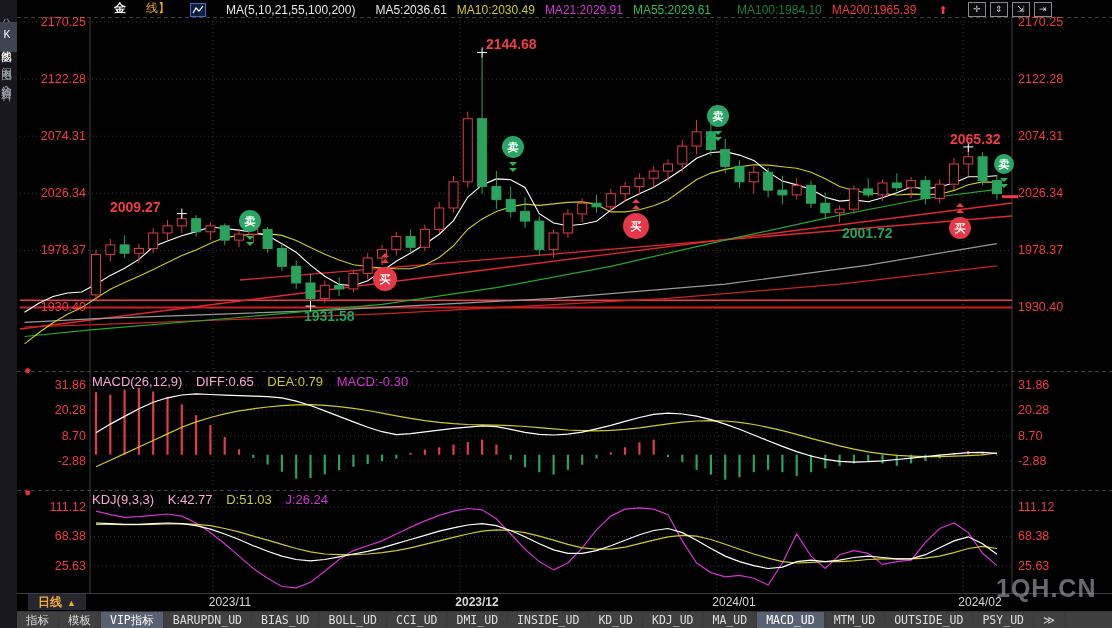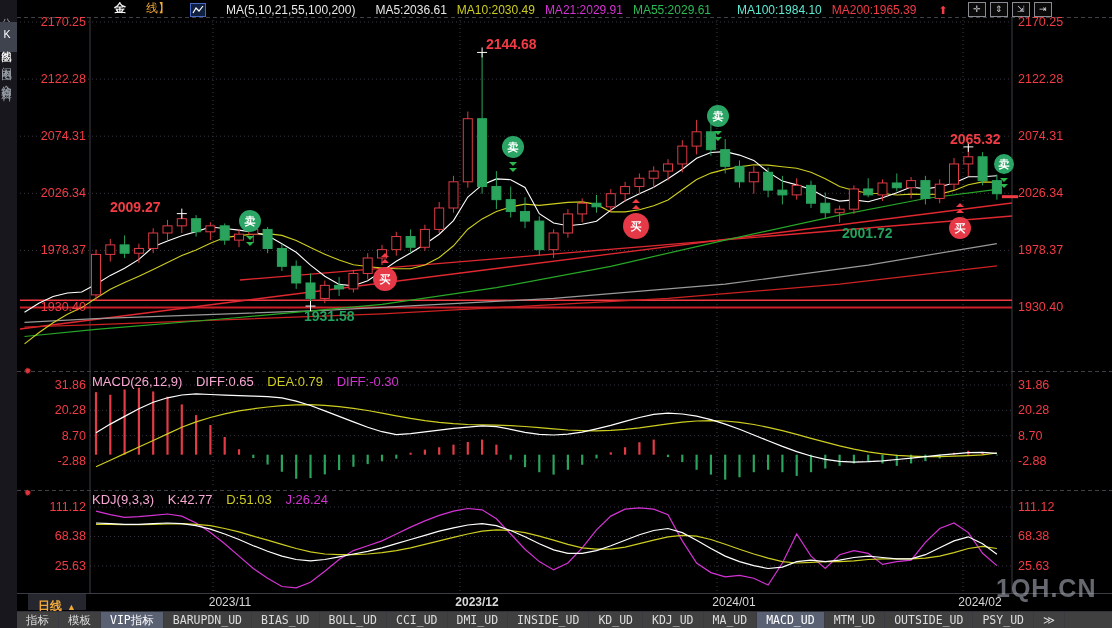--- a/index.html
+++ b/index.html
@@ -25,21 +25,21 @@
              padding:6px 0;width:17px;text-align:center;letter-spacing:2px;cursor:pointer;}
   .side-item.active{background:#3e434e;color:#fff;}
   
   .ptitle{position:absolute;z-index:4;font-size:13px;white-space:nowrap;}
   .ptitle span{margin-right:10px;}
   .t-white{color:#f9a8d4;} .t-yellow{color:#cdcd21;} .t-magenta{color:#d433d4;}
   .sun{position:absolute;z-index:4;color:#e0333b;font-size:9px;}
   
   .daterow{position:absolute;left:17px;right:0;top:594px;height:17px;background:#000;z-index:5;}
   .period-box{position:absolute;left:11px;top:0;height:16px;padding:0 10px;background:#26262e;
-              color:#f0a93a;font-weight:bold;font-size:12px;line-height:24px;cursor:pointer;}
+              color:#f0a93a;font-weight:bold;font-size:12px;line-height:17px;cursor:pointer;}
   .period-box .arr{font-size:9px;margin-left:5px;}
   .dlabel{position:absolute;top:1px;transform:translateX(-50%);color:#d8d8d8;font-size:12px;}
   
   .toolbar{position:absolute;left:17px;right:0;top:611px;height:17px;background:#404040;
            border-top:1px solid #32323a;display:flex;z-index:6;}
   .tab{font-family:"DejaVu Sans Mono", monospace;font-size:11.5px;color:#dcdcdc;line-height:16px;
        padding:0 9px;border-right:1px solid #3a3a42;cursor:pointer;white-space:nowrap;}
   .tab.active{background:#596173;color:#fff;}
   
   .watermark{position:absolute;left:996px;top:574px;z-index:7;font-size:25px;font-weight:bold;
@@ -62,21 +62,21 @@
     <svg width="14" height="12">
         <polyline points="2,9 5,4 8,7 12,2" fill="none" stroke="#fff" stroke-width="1.2"></polyline>
       </svg>
   </span>
   <span class="ma-head">MA(5,10,21,55,100,200)</span>
   <span id="ma-values" style="display:flex;gap:10px;">
       <span class="ma-val" style="color: rgb(232, 232, 232);">MA5:2036.61</span>
       <span class="ma-val" style="color: rgb(205, 205, 33);">MA10:2030.49</span>
       <span class="ma-val" style="color: rgb(212, 51, 212);">MA21:2029.91</span>
       <span class="ma-val" style="color: rgb(44, 187, 85);">MA55:2029.61</span>
-      <span class="ma-val" style="color: #5eead4; margin-left: 16px;">MA100:1984.10</span>
+      <span class="ma-val" style="color: #15803d; margin-left: 16px;">MA100:1984.10</span>
       <span class="ma-val" style="color: rgb(242, 59, 69);">MA200:1965.39</span>
     </span>
   <span class="uparrow">⬆</span>
   <span class="tool-icons" id="tool-icons">
       <div class="tbox">✛</div>
       <div class="tbox">⇕</div>
       <div class="tbox">⇲</div>
       <div class="tbox">⇥</div>
     </span>
 </div>
@@ -421,21 +421,21 @@
       <polyline points="96.0,511.2 110.3,514.7 124.6,517.4 138.9,516.7 153.2,515.4 167.5,514.0 181.8,516.1 196.1,523.0 210.4,532.6 224.7,543.7 239.0,556.1 253.3,568.5 267.6,578.2 281.9,586.5 296.2,587.8 310.5,582.3 324.8,571.3 339.1,559.5 353.4,550.6 367.7,545.7 382.0,540.9 396.3,534.0 410.6,527.1 424.9,520.9 439.2,515.4 453.5,511.2 467.8,508.5 482.1,509.8 496.4,518.8 510.7,534.0 525.0,549.2 539.3,561.6 553.6,569.9 567.9,563.0 582.2,547.8 596.5,529.9 610.8,516.1 625.1,509.1 639.4,507.8 653.7,509.1 668.0,514.7 682.3,540.9 696.6,563.0 710.9,572.6 725.2,576.8 739.5,575.4 753.8,578.2 768.1,585.1 782.4,563.0 796.7,534.0 811.0,556.1 825.3,568.5 839.6,554.7 853.9,550.6 868.2,553.3 882.5,564.4 896.8,561.6 911.1,560.2 925.4,542.3 939.7,528.5 954.0,523.0 968.3,532.6 982.6,553.3 996.9,565.6" fill="none" stroke="#d433d4" stroke-width="1.2"></polyline>
       <polyline points="96.0,524.3 110.3,524.3 124.6,524.7 138.9,524.7 153.2,524.3 167.5,524.0 181.8,523.6 196.1,524.3 210.4,525.7 224.7,528.5 239.0,531.9 253.3,536.1 267.6,540.2 281.9,544.3 296.2,548.5 310.5,551.9 324.8,554.0 339.1,554.7 353.4,554.7 367.7,554.0 382.0,552.6 396.3,550.6 410.6,547.8 424.9,544.3 439.2,540.9 453.5,537.4 467.8,534.0 482.1,531.2 496.4,529.9 510.7,530.5 525.0,532.6 539.3,536.1 553.6,540.2 567.9,544.3 582.2,547.8 596.5,549.2 610.8,549.2 625.1,547.1 639.4,543.7 653.7,540.2 668.0,536.8 682.3,535.4 696.6,536.1 710.9,539.5 725.2,544.3 739.5,549.2 753.8,554.0 768.1,558.2 782.4,561.6 796.7,563.0 811.0,562.3 825.3,561.6 839.6,561.6 853.9,560.9 868.2,559.5 882.5,558.8 896.8,558.8 911.1,558.8 925.4,558.2 939.7,556.1 954.0,552.6 968.3,548.5 982.6,546.4 996.9,548.5" fill="none" stroke="#cdcd21" stroke-width="1.2"></polyline>
       <polyline points="96.0,523.0 110.3,523.6 124.6,524.3 138.9,524.3 153.2,523.6 167.5,523.0 181.8,523.6 196.1,525.7 210.4,529.2 224.7,534.0 239.0,539.5 253.3,545.7 267.6,551.3 281.9,556.1 296.2,559.5 310.5,560.9 324.8,559.5 339.1,556.8 353.4,554.0 367.7,551.3 382.0,547.8 396.3,543.7 410.6,539.5 424.9,535.4 439.2,531.2 453.5,527.8 467.8,525.0 482.1,523.6 496.4,525.7 510.7,530.5 525.0,536.8 539.3,543.7 553.6,549.9 567.9,553.3 582.2,553.3 596.5,550.6 610.8,545.7 625.1,540.2 639.4,534.7 653.7,530.5 668.0,528.5 682.3,532.6 696.6,540.2 710.9,548.5 725.2,556.1 739.5,561.6 753.8,565.7 768.1,568.5 782.4,567.1 796.7,561.6 811.0,560.2 825.3,561.6 839.6,560.2 853.9,557.5 868.2,556.1 882.5,557.5 896.8,558.8 911.1,558.8 925.4,554.7 939.7,547.8 954.0,540.9 968.3,536.8 982.6,543.7 996.9,554.2" fill="none" stroke="#ffffff" stroke-width="1.2"></polyline>
     </g>
   </svg>
 
 <div class="ptitle" style="left:92px;top:374px;">
   <span class="t-white">MACD(26,12,9)</span>
   <span class="t-white">DIFF:0.65</span>
   <span class="t-yellow">DEA:0.79</span>
-  <span class="t-magenta">DIFF:-0.30</span>
+  <span class="t-magenta">MACD:-0.30</span>
 </div>
 <div class="ptitle" style="left:92px;top:492px;">
   <span class="t-white">KDJ(9,3,3)</span>
   <span class="t-white">K:42.77</span>
   <span class="t-yellow">D:51.03</span>
   <span class="t-magenta">J:26.24</span>
 </div>
 <div class="sun" style="left:24px;top:366px;">✹</div>
 <div class="sun" style="left:24px;top:488px;">✹</div>
 

